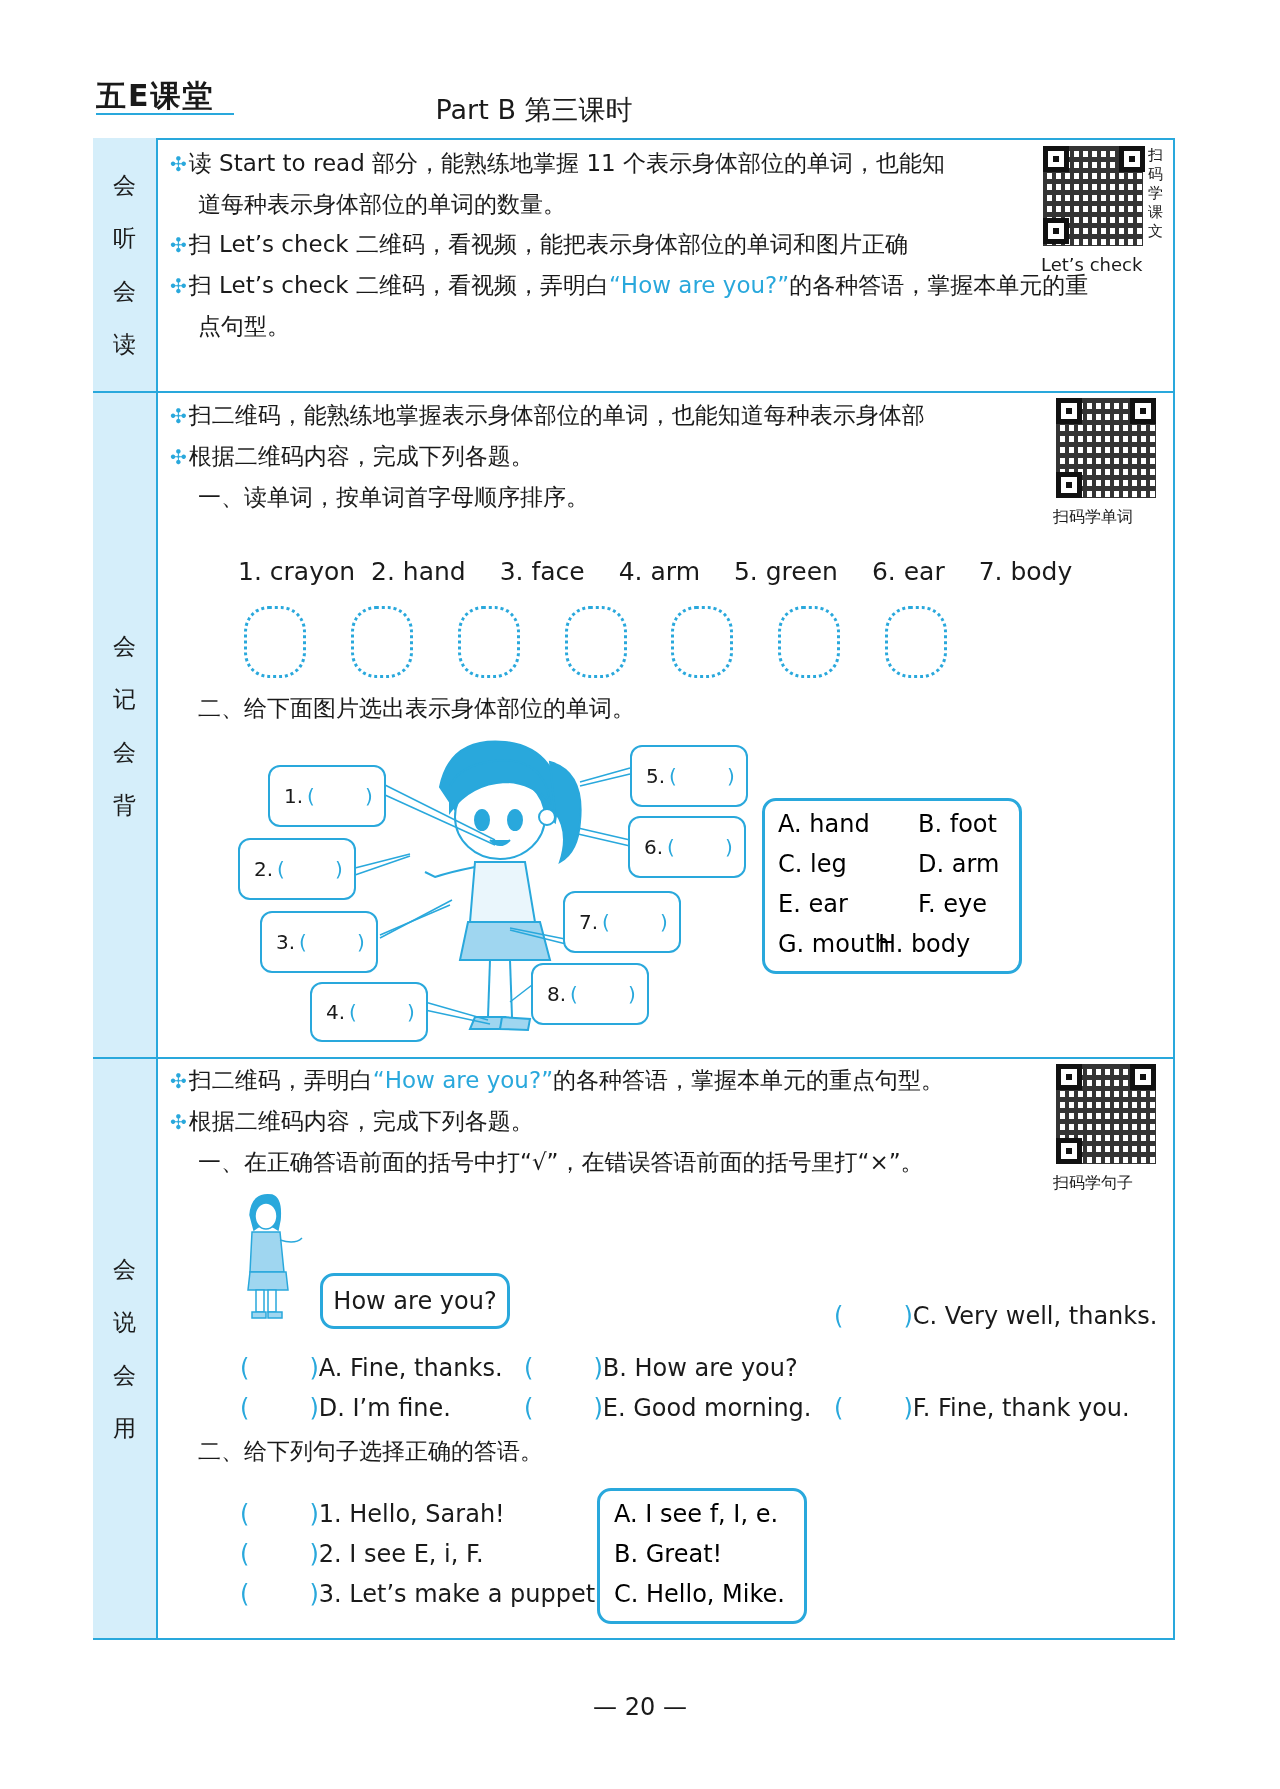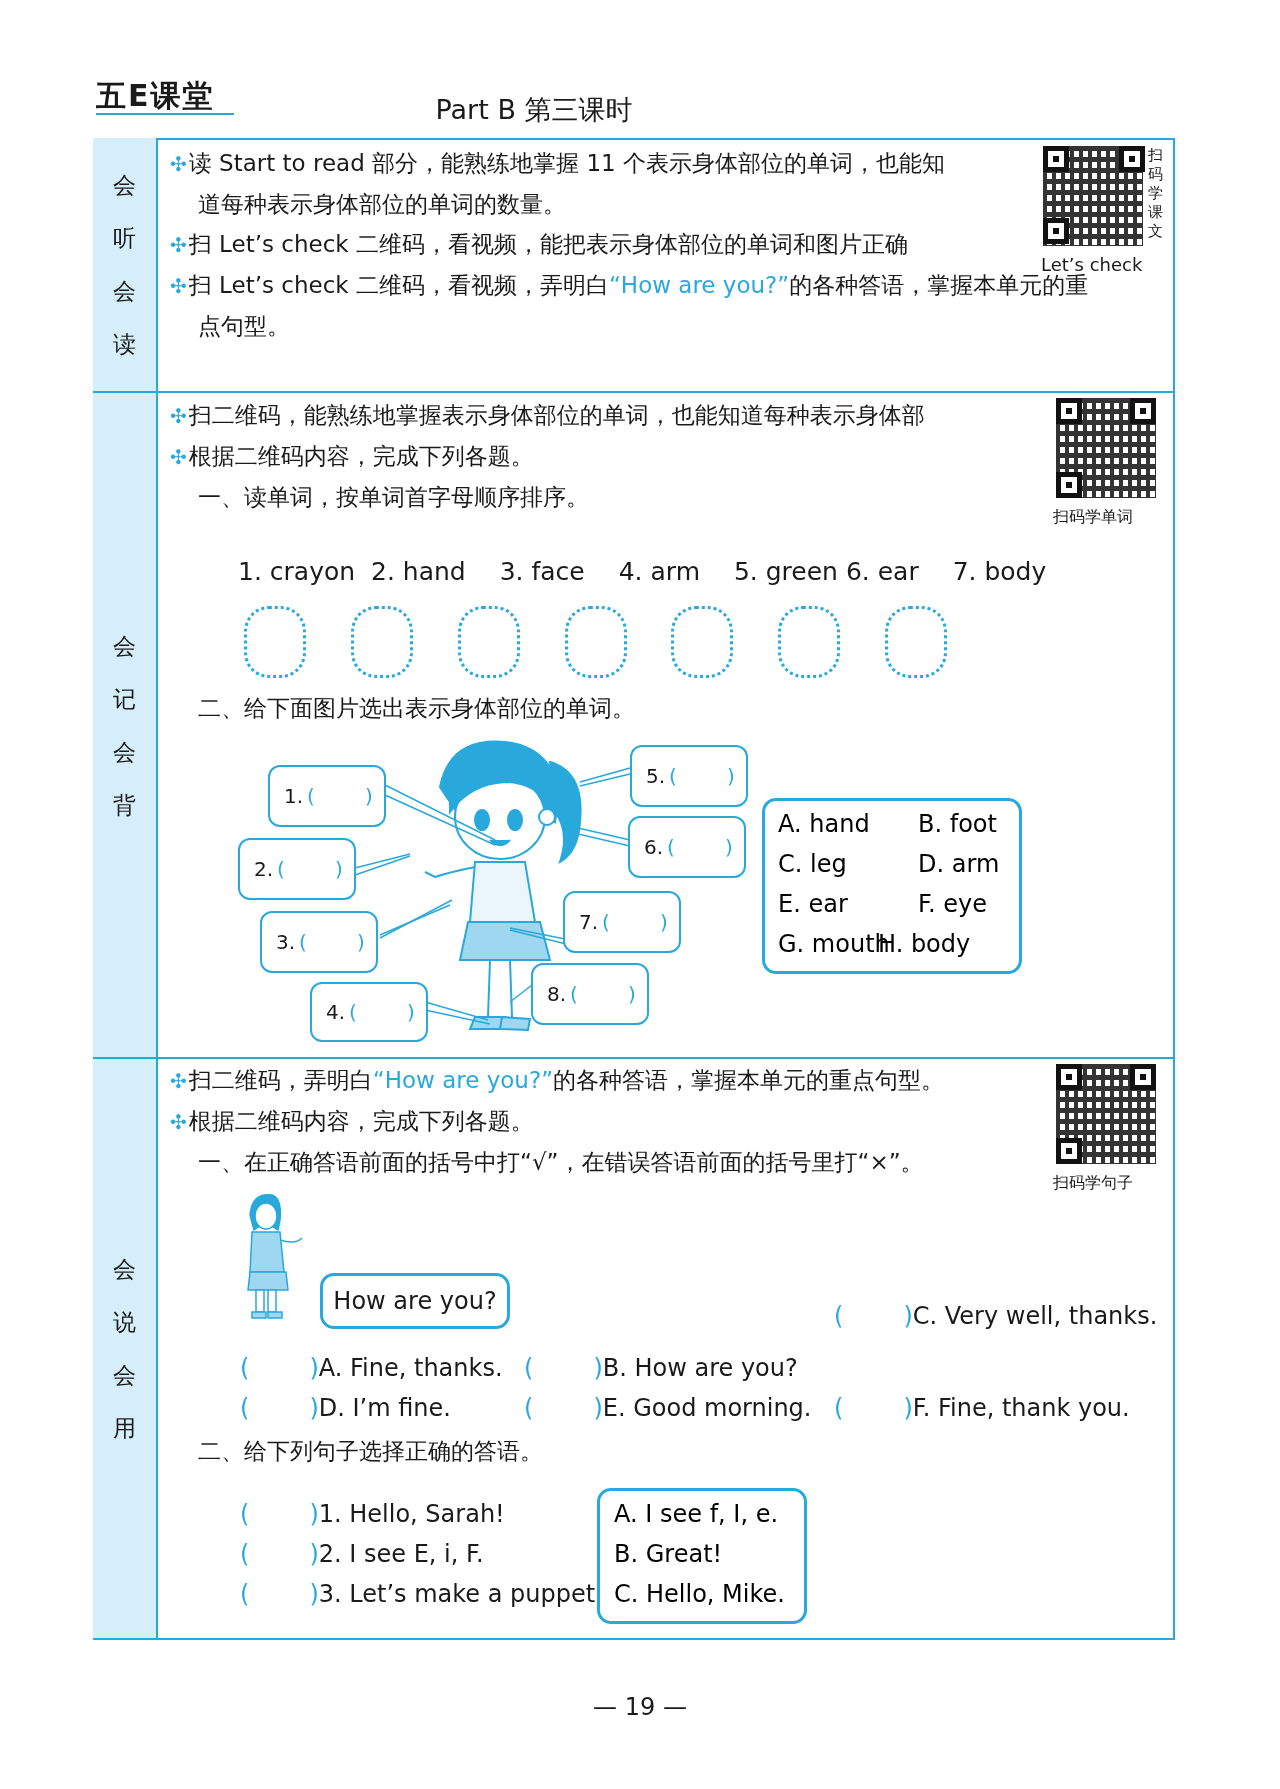--- a/index.html
+++ b/index.html
@@ -89,21 +89,21 @@
   <div class="finder" style="right:0;top:0"></div>
   <div class="finder" style="left:0;bottom:0"></div>
 </div>
 <div class="abs qrcap" style="left:1053px;top:507px;">扫码学单词</div>
 
 <div class="abs" style="left:238px;top:557px;font-size:25px;white-space:nowrap;">
   <span style="margin-right:8px">1. crayon</span>
   <span style="margin-right:26px">2. hand</span>
   <span style="margin-right:26px">3. face</span>
   <span style="margin-right:26px">4. arm</span>
-  <span style="">5. green</span>
+  <span style="margin-right:26px">5. green</span>
   <span style="margin-right:26px">6. ear</span>
   <span>7. body</span>
 </div>
 
 <div class="oval" style="left:244px;top:606px;"></div>
 <div class="oval" style="left:351px;top:606px;"></div>
 <div class="oval" style="left:458px;top:606px;"></div>
 <div class="oval" style="left:565px;top:606px;"></div>
 <div class="oval" style="left:671px;top:606px;"></div>
 <div class="oval" style="left:778px;top:606px;"></div>
@@ -256,13 +256,13 @@
 
 <div class="ans" style="left:240px;top:1500px;"><span class="paren">(</span><span style="display:inline-block;width:60px"></span><span class="paren">)</span><span>1. Hello, Sarah!</span></div>
 <div class="ans" style="left:240px;top:1540px;"><span class="paren">(</span><span style="display:inline-block;width:60px"></span><span class="paren">)</span><span>2. I see E, i, F.</span></div>
 <div class="ans" style="left:240px;top:1580px;"><span class="paren">(</span><span style="display:inline-block;width:60px"></span><span class="paren">)</span><span>3. Let’s make a puppet!</span></div>
 
 <div class="optbox" style="left:597px;top:1488px;width:210px;height:136px;"></div>
 <div class="opt" style="left:614px;top:1500px;">A. I see f, I, e.</div>
 <div class="opt" style="left:614px;top:1540px;">B. Great!</div>
 <div class="opt" style="left:614px;top:1580px;">C. Hello, Mike.</div>
 
-<div class="abs pageno">— 19 —</div>
+<div class="abs pageno">— 20 —</div>
 
 </body></html>

